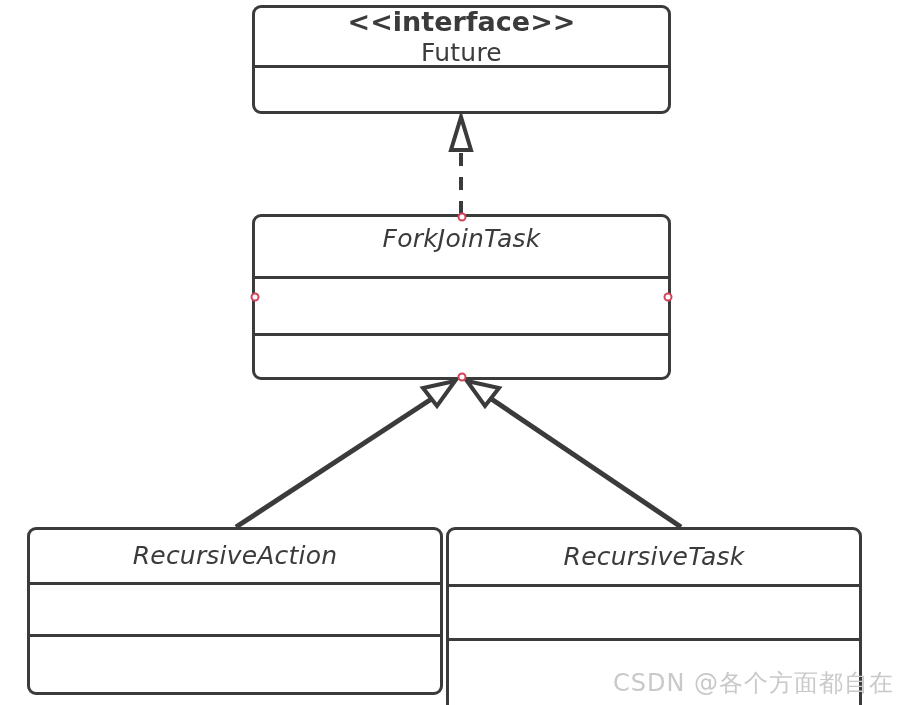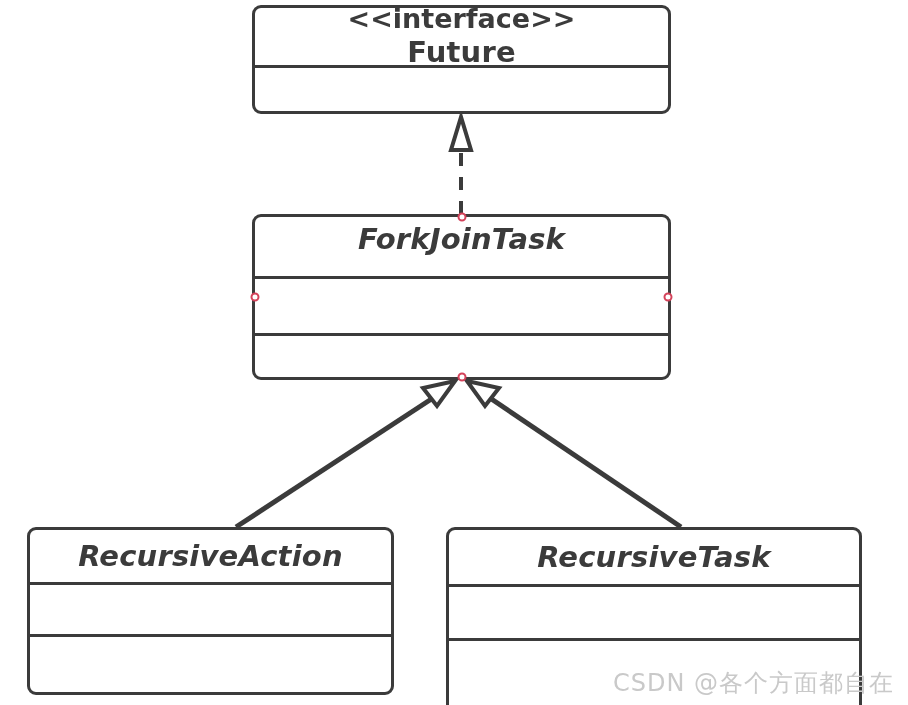--- a/index.html
+++ b/index.html
@@ -44,22 +44,22 @@
   }
   .uml-header {
     display: flex;
     flex-direction: column;
     align-items: center;
     justify-content: center;
     text-align: center;
     color: #3b3b3b;
   }
   .cls-name {
-    font-size: 29px;
-    font-weight: bold;
+    font-size: 25px;
+    font-weight: normal;
     letter-spacing: 0.2px;
     line-height: 1.18;
     white-space: nowrap;
   }
   .cls-name.abstract {
     font-style: italic;
   }
   .cls-stereotype {
     font-size: 27px;
     font-weight: bold;
@@ -83,21 +83,21 @@
     height: 166px;
     gap: 16px;
   }
   #class-forkjointask .c-head { height: 57px; }
   #class-forkjointask .c-attrs { height: 52px; }
   #class-forkjointask .c-ops { height: 57px; }
 
   #class-recursiveaction {
     left: 27px;
     top: 527px;
-    width: 367px;
+    width: 416px;
     height: 168px;
   }
   #class-recursiveaction .c-head { height: 54px; }
   #class-recursiveaction .c-attrs { height: 54px; }
   #class-recursiveaction .c-ops { height: 60px; }
 
   #class-recursivetask {
     left: 446px;
     top: 527px;
     width: 416px;

